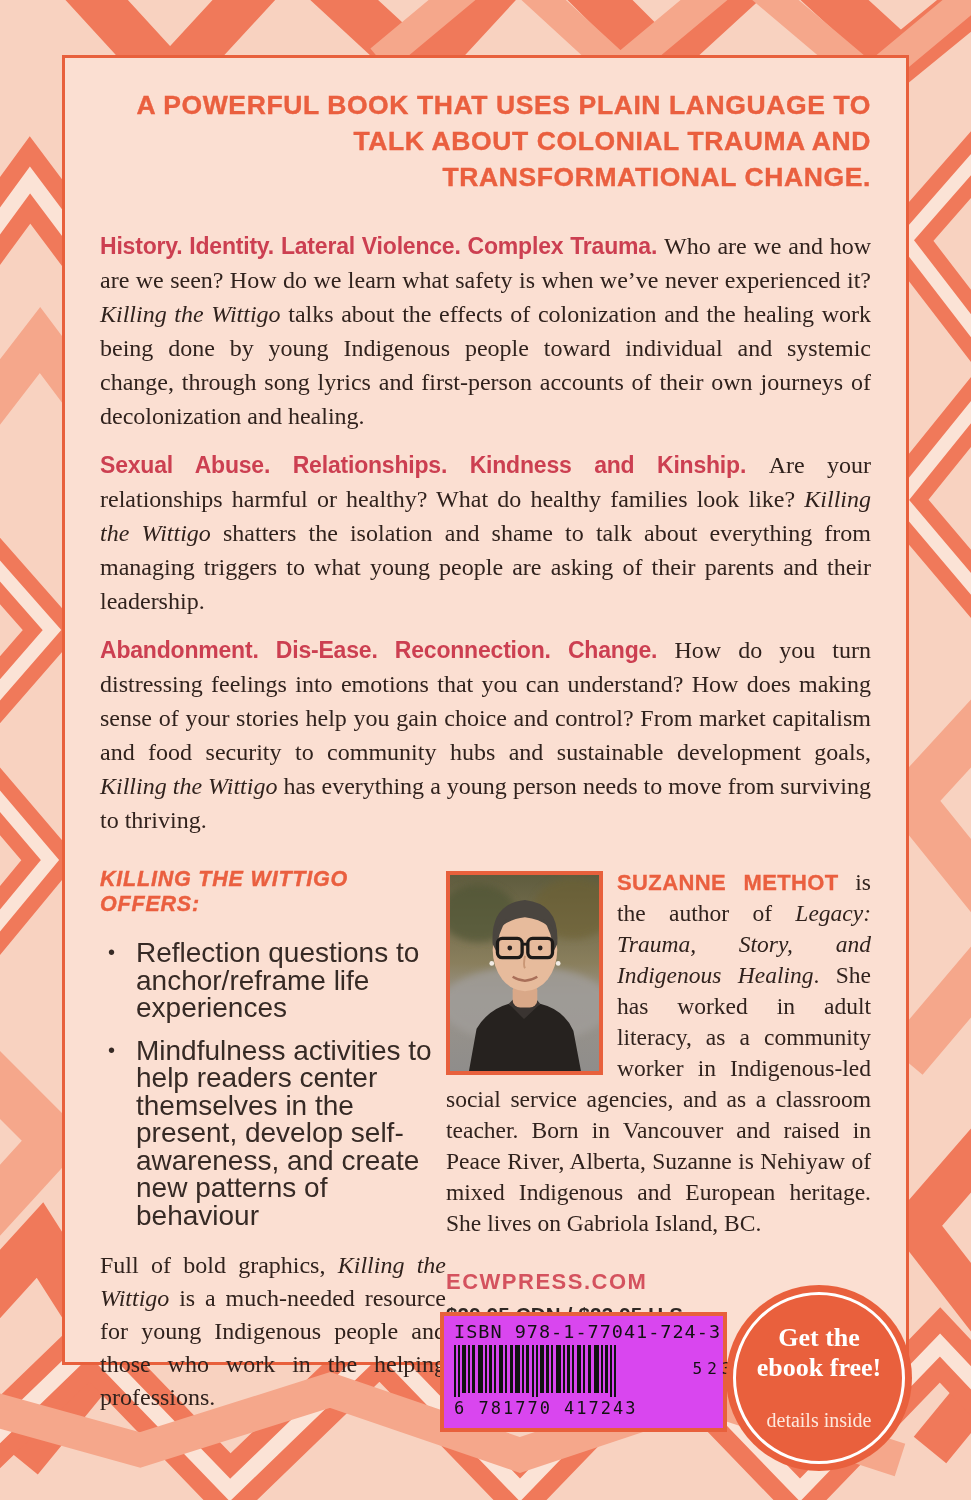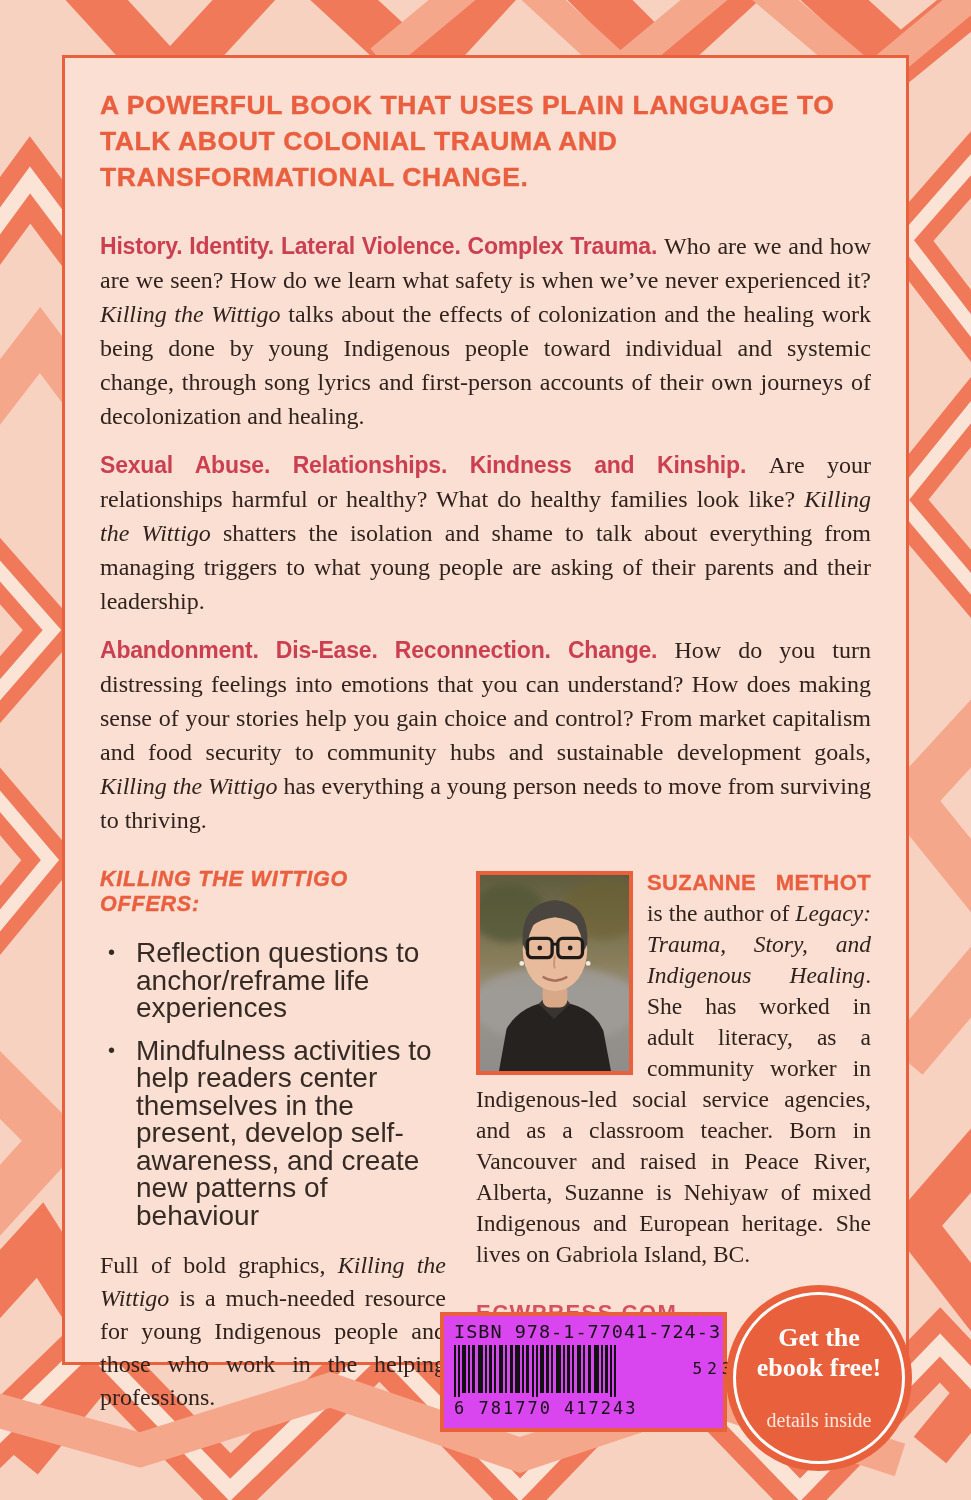--- a/index.html
+++ b/index.html
@@ -18,42 +18,42 @@
   *{margin:0;padding:0;box-sizing:border-box;}
   body{width:971px;height:1500px;font-family:"Liberation Serif",serif;background:var(--pat-pale);}
   .canvas{position:relative;width:971px;height:1500px;overflow:hidden;}
   .bg-pattern{position:absolute;left:0;top:0;z-index:0;}
   .panel{
     position:absolute;left:62px;top:55px;width:847px;height:1310px;z-index:1;
     background:var(--panel-bg);border:3px solid var(--border-orange);
     padding:0 35px;
   }
   .headline{
-    margin-top:29px;text-align:left;
+    margin-top:29px;text-align:right;
     font-family:"Liberation Sans",sans-serif;font-weight:700;
     font-size:26.5px;line-height:36px;letter-spacing:.6px;
     color:var(--accent);
     -webkit-text-stroke:.4px var(--accent);
   }
   .para{
     margin-top:15px;font-size:24px;line-height:34px;color:var(--ink);
     text-align:justify;
   }
   .para:first-of-type{margin-top:34px;}
   .seg-lead{
     font-family:"Liberation Sans",sans-serif;font-weight:700;
     color:var(--crimson);font-size:23px;letter-spacing:-.2px;
   }
   .seg-italic{font-style:italic;}
   .seg-author{
     font-family:"Liberation Sans",sans-serif;font-weight:700;
     color:var(--accent);font-size:22px;letter-spacing:.4px;
     -webkit-text-stroke:.3px var(--accent);
   }
-  .columns{display:flex;gap:30px;margin-top:30px;}
+  .columns{display:flex;margin-top:30px;}
   .left-col{width:346px;flex:0 0 346px;}
   .right-col{flex:1;}
   .offers-heading{
     font-family:"Liberation Sans",sans-serif;font-style:italic;font-weight:700;
     font-size:21.5px;letter-spacing:.8px;color:var(--accent);
     -webkit-text-stroke:.4px var(--accent);
   }
   ul.bullets{list-style:none;margin-top:22px;}
   ul.bullets li{
     position:relative;padding-left:36px;margin-bottom:15px;

